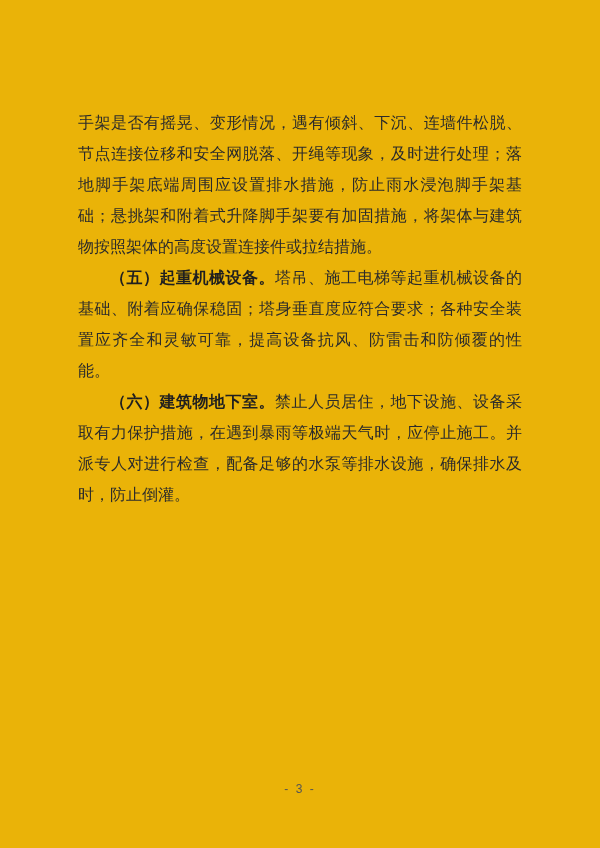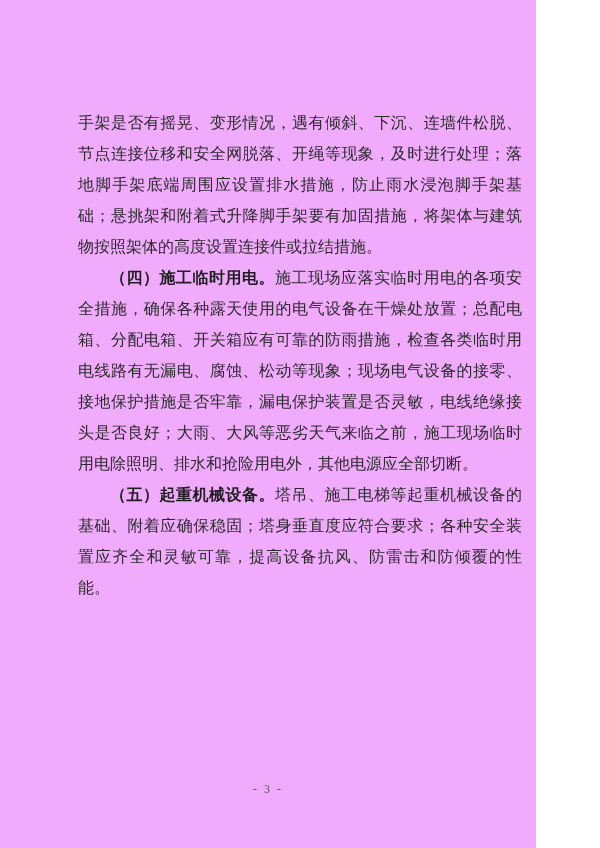--- a/index.html
+++ b/index.html
@@ -2,25 +2,25 @@
 <html><head>
 <meta charset="utf-8">
 <style>
   html, body {
     margin: 0;
     padding: 0;
     background: #ffffff;
   }
   .page {
     position: relative;
-    width: 536px;
+    width: 600px;
     height: 848px;
-    background: #f0abfc;
+    background: #eab308;
     overflow: hidden;
-    font-family: Liberation Serif, serif;
+    font-family: Liberation Sans, sans-serif;
   }
   .content {
     position: absolute;
     left: 78px;
     top: 107px;
     width: 444px;
     color: #2b2b2b;
     font-size: 16px;
     line-height: 31px;
     text-align: justify;
@@ -49,22 +49,22 @@
   }
 </style>
 </head>
 <body>
 
 <div class="page">
   <div class="content">
 
     <p class="para"><span class="para-heading"></span><span>手架是否有摇晃、变形情况，遇有倾斜、下沉、连墙件松脱、节点连接位移和安全网脱落、开绳等现象，及时进行处理；落地脚手架底端周围应设置排水措施，防止雨水浸泡脚手架基础；悬挑架和附着式升降脚手架要有加固措施，将架体与建筑物按照架体的高度设置连接件或拉结措施。</span></p>
 
-    <p class="para indented"><span class="para-heading">（四）施工临时用电。</span><span>施工现场应落实临时用电的各项安全措施，确保各种露天使用的电气设备在干燥处放置；总配电箱、分配电箱、开关箱应有可靠的防雨措施，检查各类临时用电线路有无漏电、腐蚀、松动等现象；现场电气设备的接零、接地保护措施是否牢靠，漏电保护装置是否灵敏，电线绝缘接头是否良好；大雨、大风等恶劣天气来临之前，施工现场临时用电除照明、排水和抢险用电外，其他电源应全部切断。</span></p>
 
     <p class="para indented"><span class="para-heading">（五）起重机械设备。</span><span>塔吊、施工电梯等起重机械设备的基础、附着应确保稳固；塔身垂直度应符合要求；各种安全装置应齐全和灵敏可靠，提高设备抗风、防雷击和防倾覆的性能。</span></p>
 
+    <p class="para indented"><span class="para-heading">（六）建筑物地下室。</span><span>禁止人员居住，地下设施、设备采取有力保护措施，在遇到暴雨等极端天气时，应停止施工。并派专人对进行检查，配备足够的水泵等排水设施，确保排水及时，防止倒灌。</span></p>
 
 
   </div>
 
   <div class="page-number">- 3 -</div>
 </div>
 
 </body></html>

